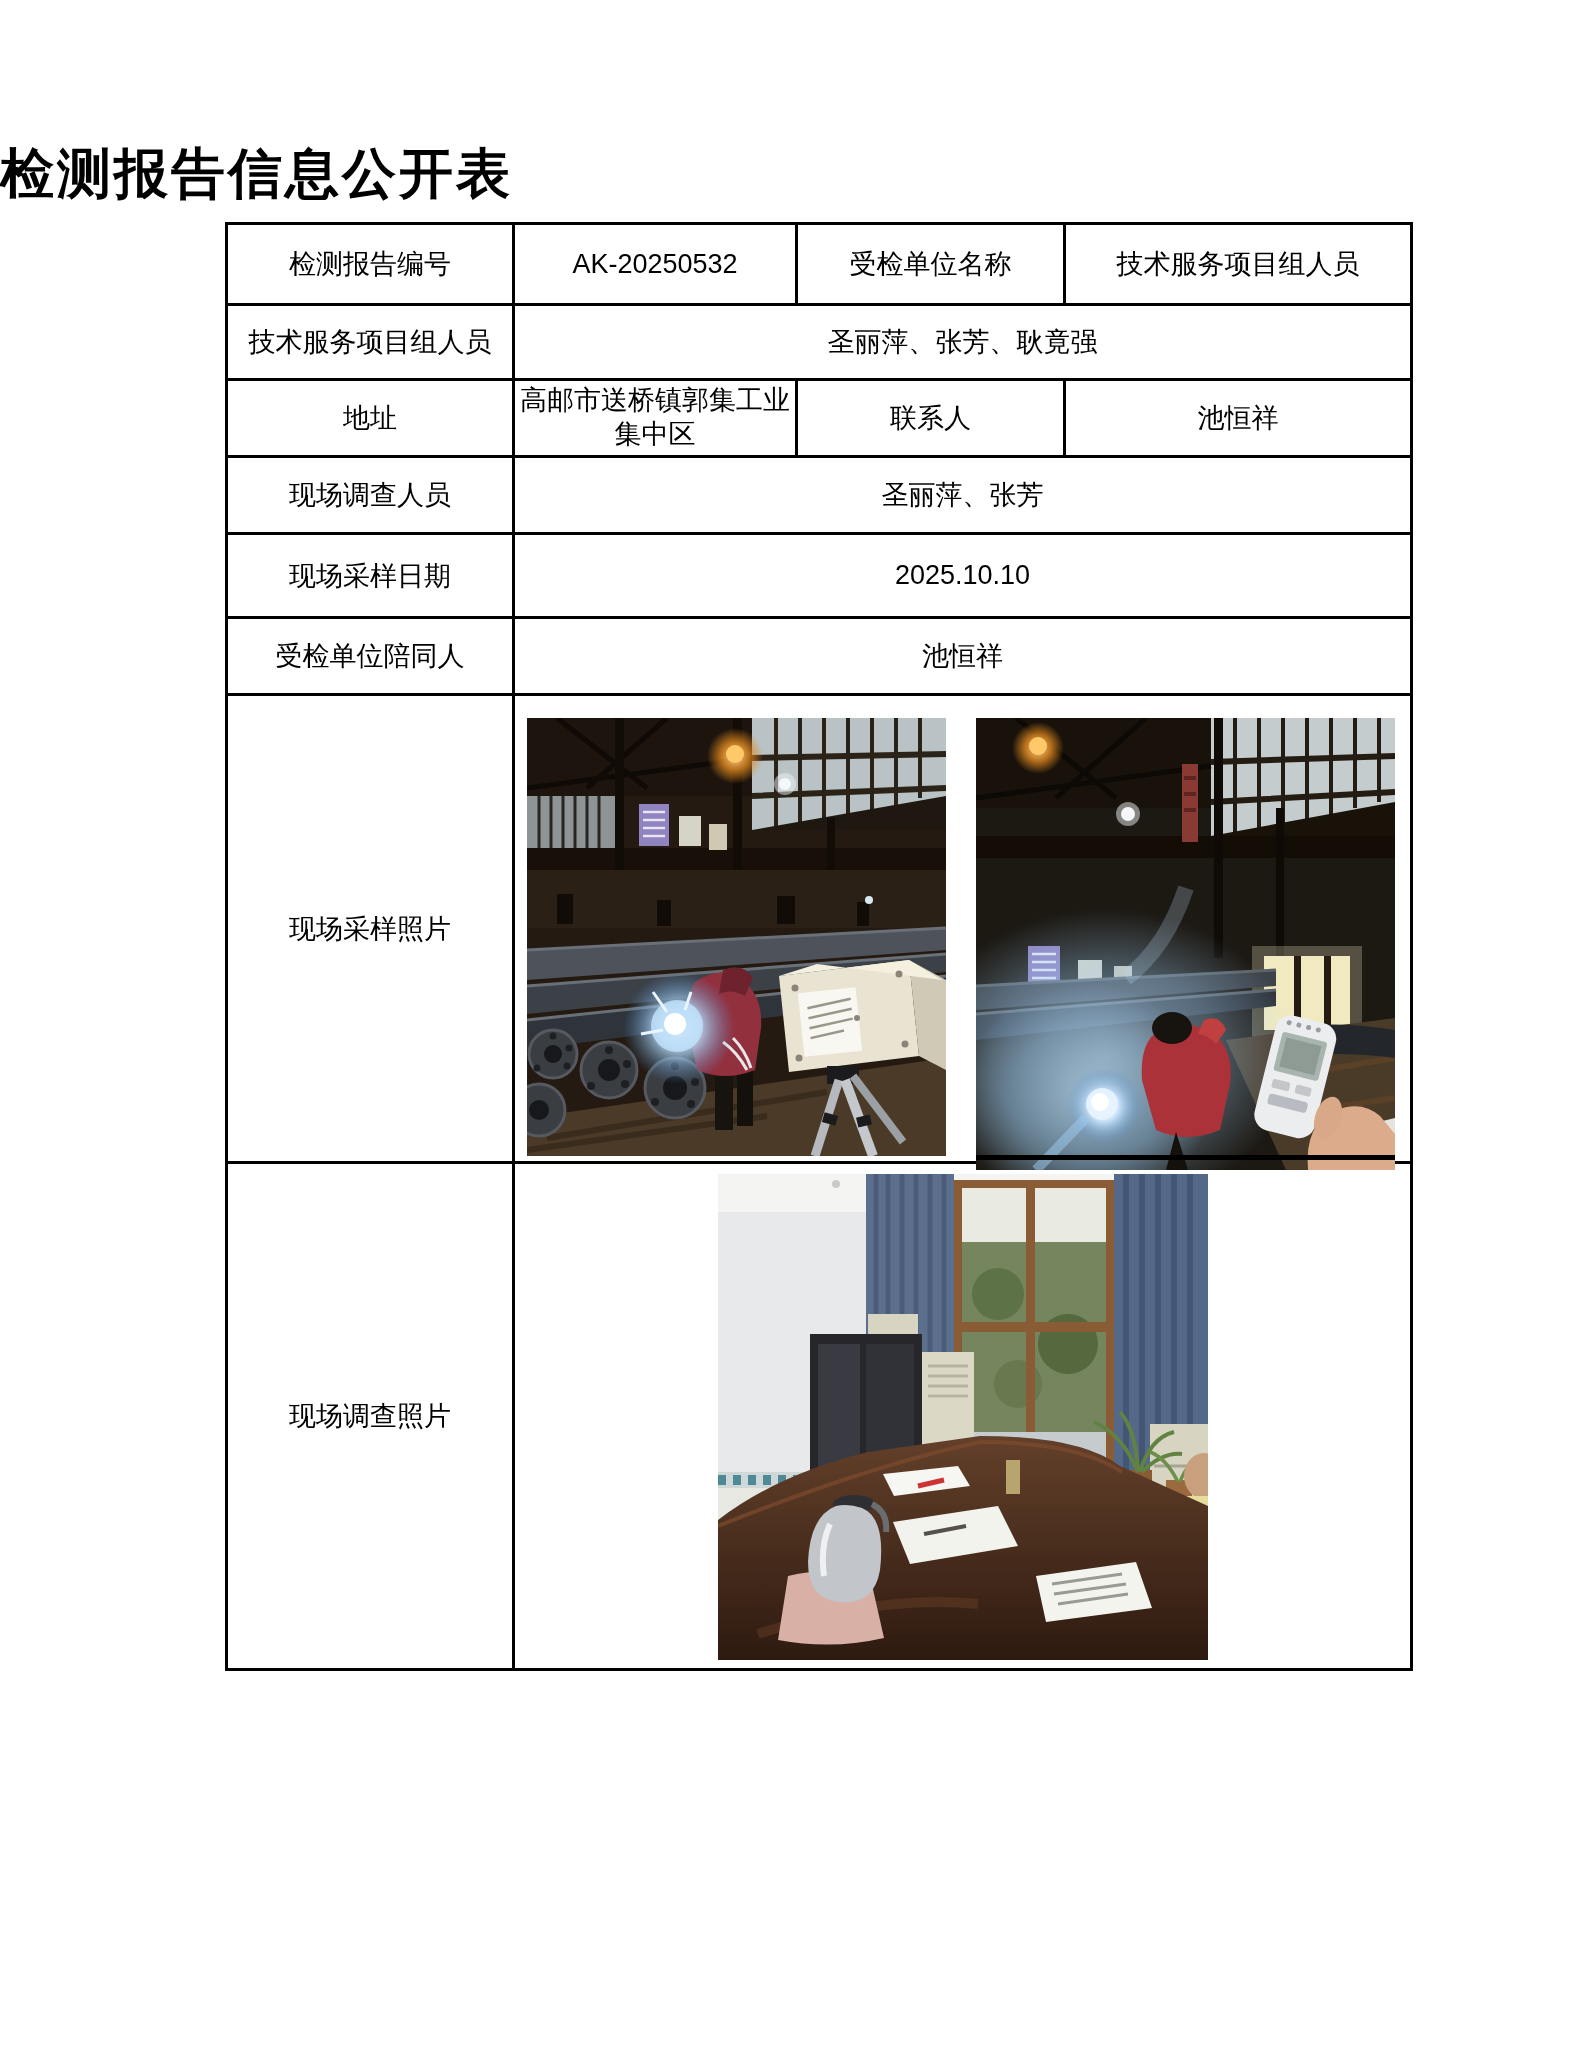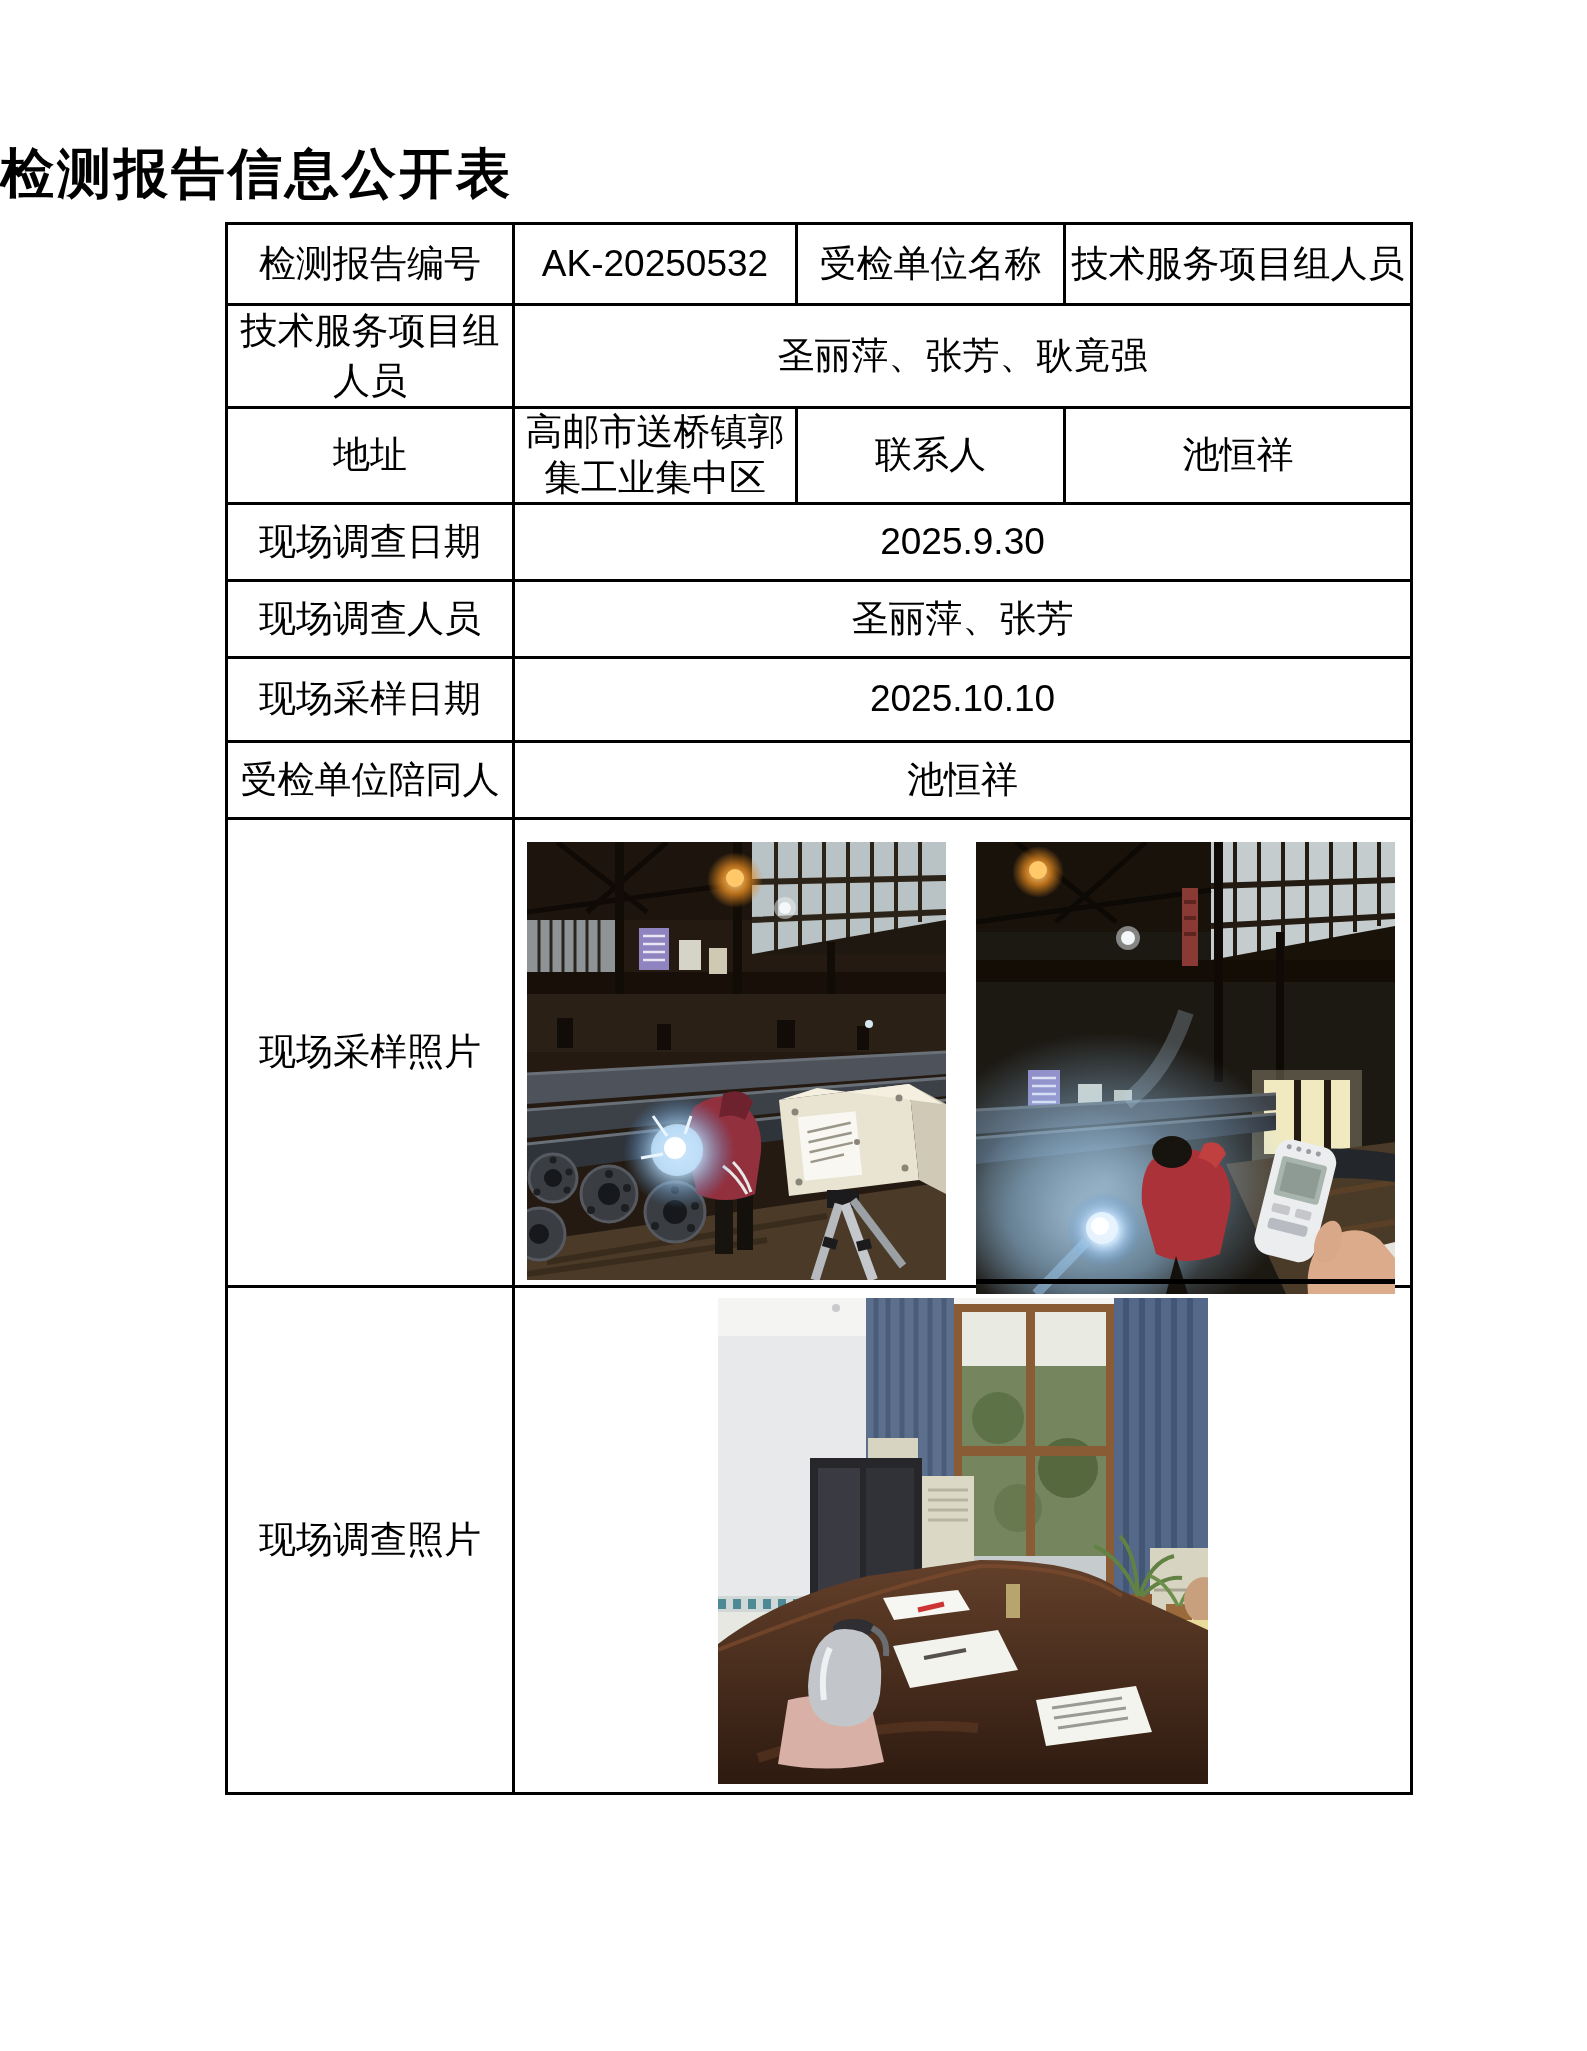--- a/index.html
+++ b/index.html
@@ -3,21 +3,21 @@
 <meta charset="utf-8">
 <style>
   html,body{margin:0;padding:0;background:#ffffff;}
   .page{position:relative;width:1587px;height:2051px;background:#ffffff;overflow:hidden;
         font-family:"Liberation Serif","DejaVu Serif",serif;color:#000;}
   .title{position:absolute;top:138px;left:0;width:100%;margin:0;text-align:left;
          font-size:54px;font-weight:bold;letter-spacing:3px;}
   table.report{position:absolute;left:225px;top:222px;width:1185px;border-collapse:collapse;
                table-layout:fixed;}
   table.report td{border:3px solid #000;text-align:center;vertical-align:middle;
-                  font-size:37px;padding:0;overflow:visible;}
+                  font-size:27px;padding:0;overflow:visible;}
   td.addr{text-align:left;padding:0 4px;line-height:1.25;}
   .latin{font-family:"Liberation Sans","DejaVu Sans",sans-serif;font-size:28px;}
   td.photo-cell{position:relative;padding:0;}
   .cellbox{position:absolute;left:0;top:0;right:0;bottom:0;}
   .photo{position:absolute;overflow:hidden;background:#888;}
   .photo svg{display:block;width:100%;height:100%;}
   .survey-ph{left:50%;transform:translateX(-50%);top:10px;width:490px;height:486px;}
   .samp-left{left:12px;top:22px;width:419px;height:438px;}
   .samp-right{right:15px;top:22px;width:419px;height:452px;}
 </style>
@@ -44,24 +44,20 @@
     </tr>
     <tr style="height:75px">
       <td>技术服务项目组人员</td>
       <td colspan="3">圣丽萍、张芳、耿竟强</td>
     </tr>
     <tr style="height:77px">
       <td>地址</td>
       <td class="addr">高邮市送桥镇郭集工业集中区</td>
       <td>联系人</td>
       <td>池恒祥</td>
-    </tr>
-    <tr style="height:77px">
-      <td>现场调查日期</td>
-      <td colspan="3" class="latin">2025.9.30</td>
     </tr>
     <tr style="height:77px">
       <td>现场调查人员</td>
       <td colspan="3">圣丽萍、张芳</td>
     </tr>
     <tr style="height:84px">
       <td>现场采样日期</td>
       <td colspan="3" class="latin">2025.10.10</td>
     </tr>
     <tr style="height:77px">

